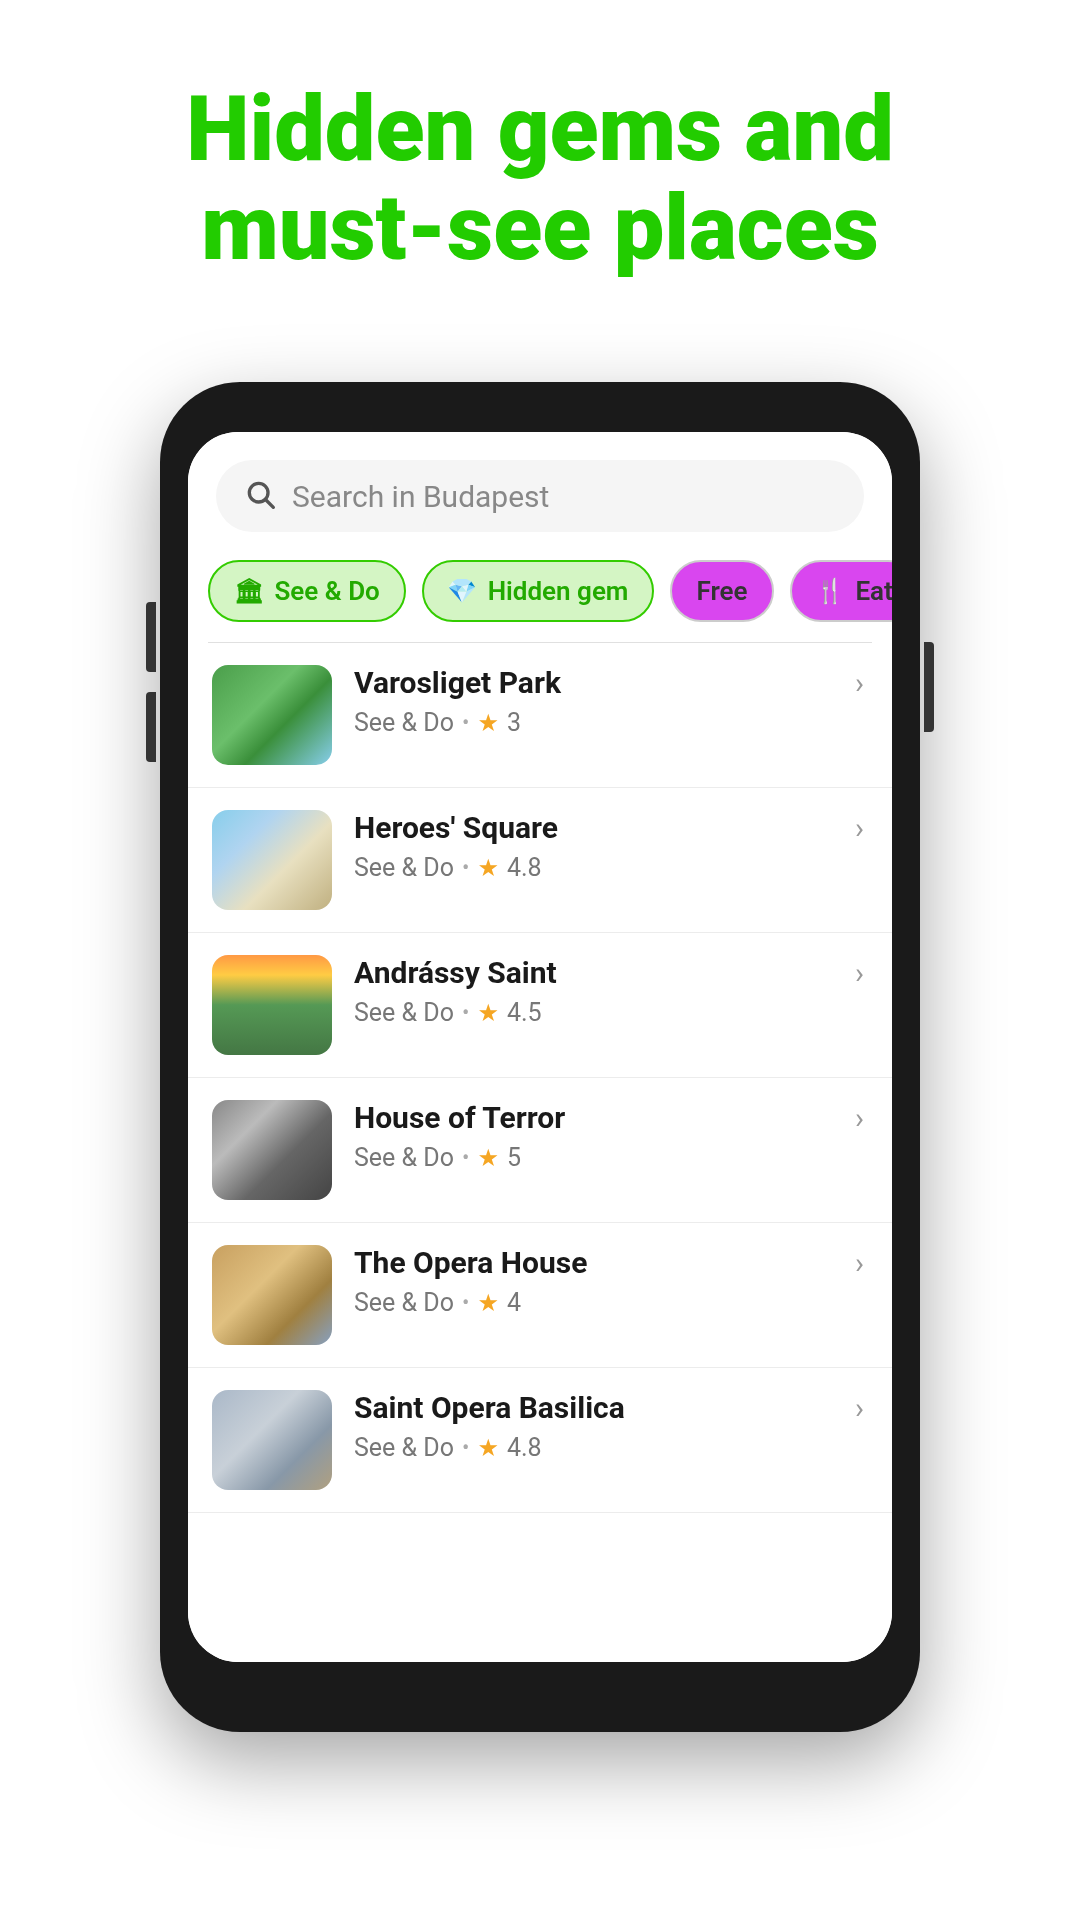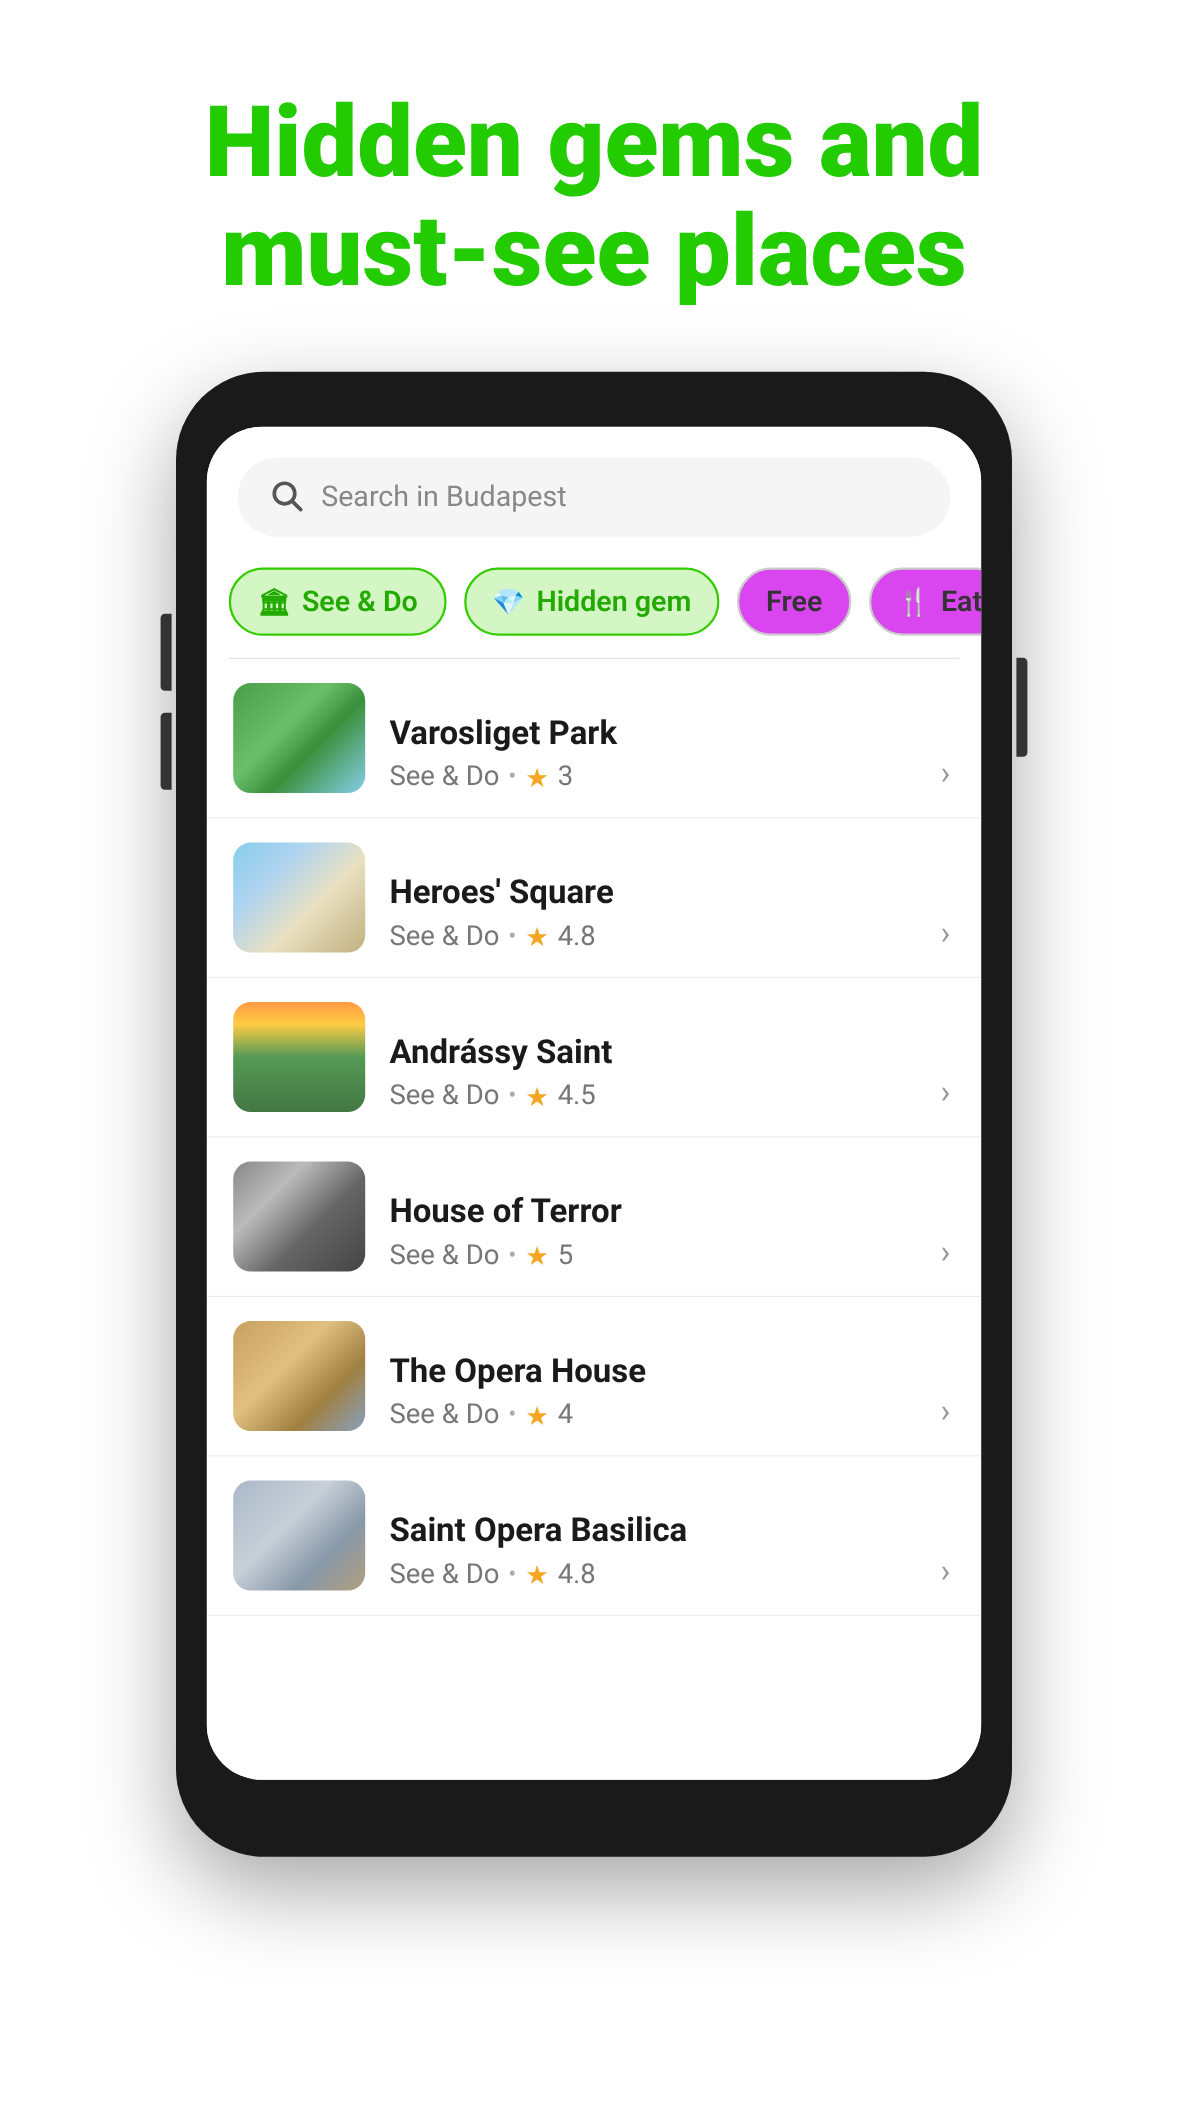--- a/index.html
+++ b/index.html
@@ -13,20 +13,21 @@
       overflow-x: hidden;
     }
 
     .page-wrapper {
       width: 1080px;
       min-height: 1920px;
       background: #ffffff;
       display: flex;
       flex-direction: column;
       align-items: center;
+      gap: 44px;
     }
 
     
     .hero-title {
       width: 100%;
       text-align: center;
       padding: 80px 60px 60px 60px;
       font-size: 90px;
       font-weight: 900;
       color: #22cc00;
@@ -74,21 +75,21 @@
       flex-shrink: 0;
     }
 
     .search-icon-svg {
       width: 32px;
       height: 32px;
       color: #555;
     }
 
     .search-input-text {
-      font-size: 26px;
+      font-size: 30px;
       color: #888;
       flex: 1;
     }
 
     
     .filter-chips {
       display: flex;
       flex-direction: row;
       gap: 16px;
       padding: 10px 20px 20px 20px;
@@ -132,21 +133,21 @@
     .place-list {
       display: flex;
       flex-direction: column;
       background: #ffffff;
       flex: 1;
     }
 
     .place-item {
       display: flex;
       flex-direction: row;
-      align-items: flex-end;
+      align-items: flex-start;
       padding: 22px 24px;
       gap: 22px;
       border-bottom: 1px solid #ececec;
       cursor: pointer;
     }
 
     .place-thumb {
       width: 120px;
       height: 100px;
       border-radius: 16px;

